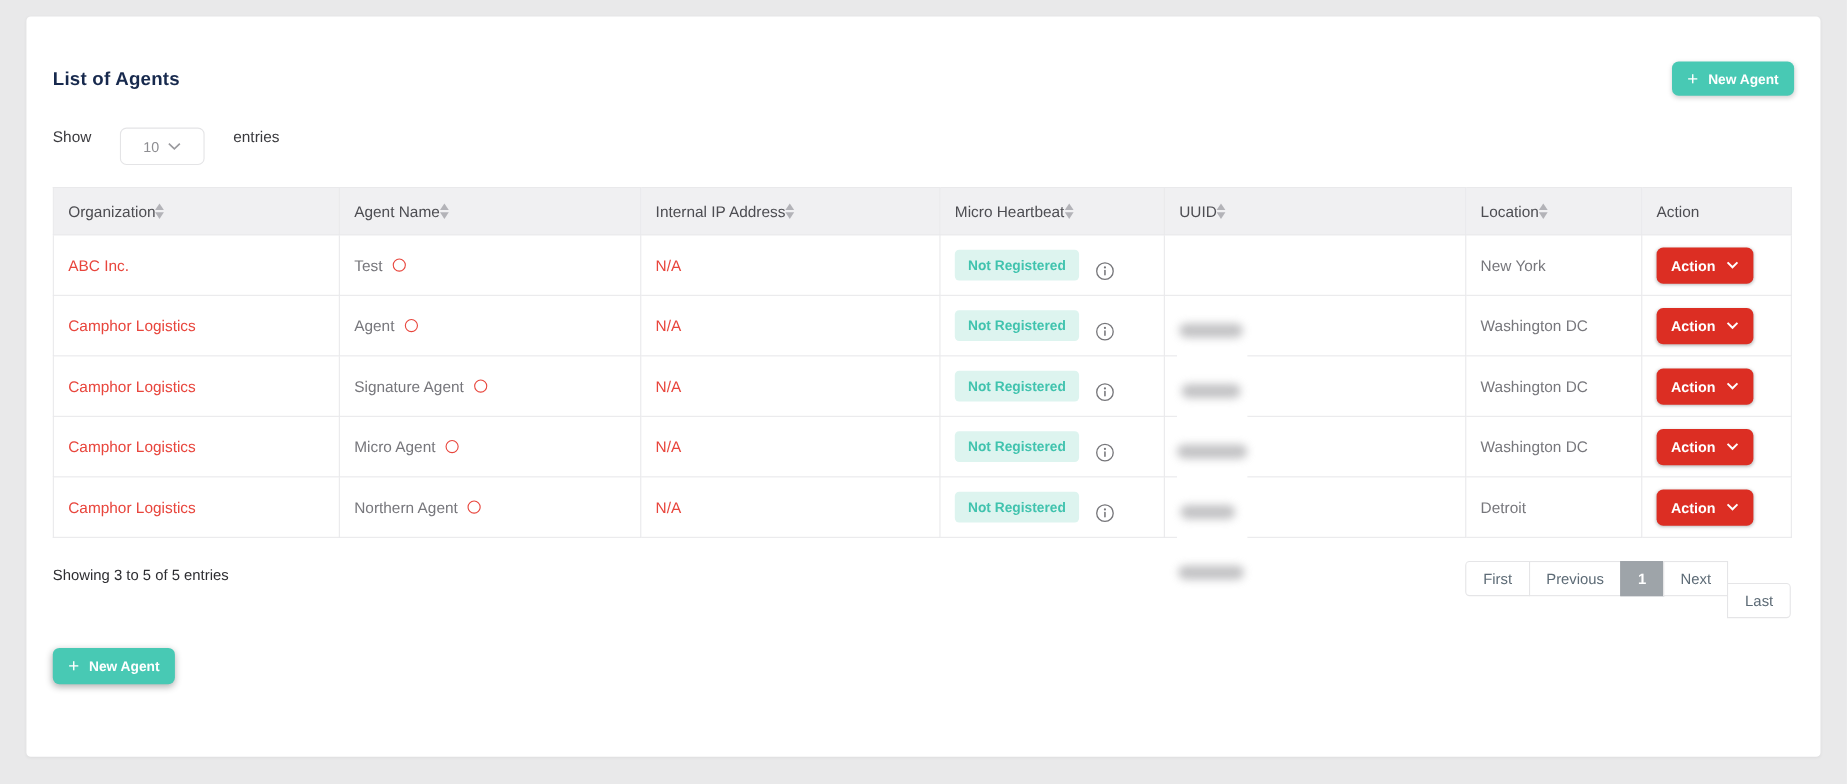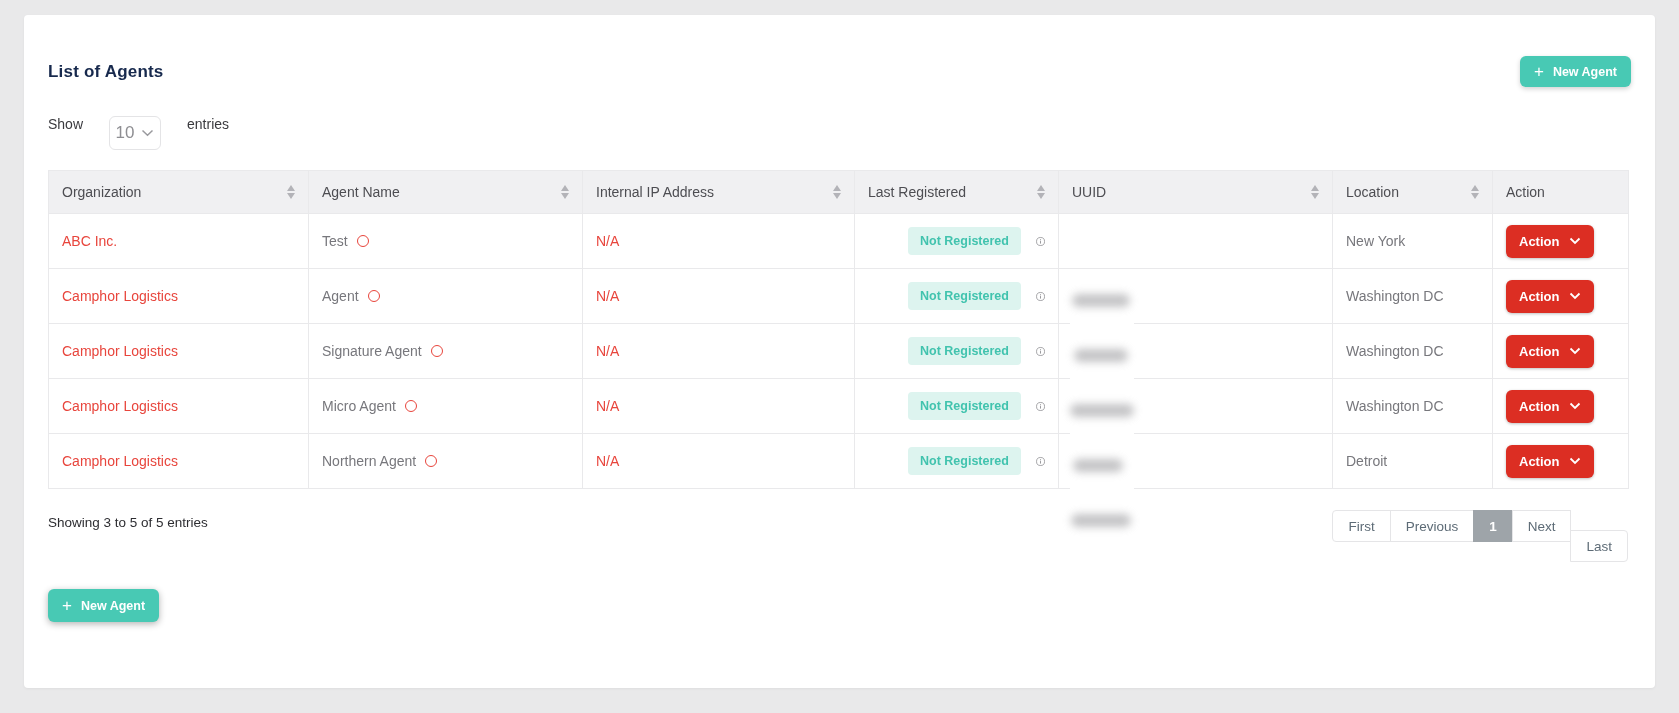--- a/index.html
+++ b/index.html
@@ -52,31 +52,31 @@
   
   .length-row {
     margin-top: 29px;
     display: flex;
     align-items: flex-start;
     gap: 26px;
     font-size: 14px;
     color: #3a3a3e;
   }
   .select-sm {
-    width: 52px;
+    width: 77px;
     height: 34px;
     border: 1px solid #e4e4e6;
     border-radius: 6px;
     background: #fff;
     display: inline-flex;
     align-items: center;
     justify-content: center;
     gap: 7px;
     color: #8e8e92;
-    font-size: 17px;
+    font-size: 13px;
     cursor: pointer;
   }
   
   .table-wrap { position: relative; margin-top: 20px; width: 1580px; }
   table {
     width: 1580px;
     table-layout: fixed;
     border-collapse: collapse;
   }
   col.c1 { width: 260px; } col.c2 { width: 274px; } col.c3 { width: 272px; }
@@ -110,42 +110,42 @@
   .filter-select { justify-content: space-between; cursor: pointer; }
   tr.header-row th {
     background: #f0f0f2;
     height: 43px;
     font-size: 14px;
     font-weight: 500;
     color: #4d4d52;
     text-align: left;
     padding: 0 13px;
   }
-  .th-inner { display: flex; align-items: center; justify-content: space-between; }
+  .th-inner { display: flex; align-items: center; }
   .sort-icon { display: inline-flex; flex-direction: column; gap: 2px; }
   .tri-up { width: 0; height: 0; border-left: 4.5px solid transparent; border-right: 4.5px solid transparent; border-bottom: 6px solid #b3b3b8; }
   .tri-down { width: 0; height: 0; border-left: 4.5px solid transparent; border-right: 4.5px solid transparent; border-top: 6px solid #b3b3b8; }
   tbody td {
     height: 55px;
     background: #fff;
     font-size: 14px;
     color: #77777c;
     padding: 0 13px;
     vertical-align: middle;
   }
   td.red-text, .red { color: #e8453c; }
   .agent-cell { display: flex; align-items: center; gap: 9px; }
   .status-ring {
     width: 12px; height: 12px;
     border: 1.7px solid #e8453c;
     border-radius: 50%;
     display: inline-block;
     flex: none;
   }
-  .hb-cell { display: flex; align-items: center; gap: 15px; margin-left: 40px; }
+  .hb-cell { display: flex; align-items: flex-end; gap: 15px; }
   .badge {
     display: inline-block;
     background: #ddf4ef;
     color: #41c3ae;
     font-size: 12.5px;
     font-weight: bold;
     padding: 7px 12px;
     border-radius: 4px;
     white-space: nowrap;
   }
@@ -277,21 +277,21 @@
               <div class="th-inner">
                 <span>Internal IP Address</span>
                 <span class="sort-icon">
                   <i class="tri-up"></i>
                   <i class="tri-down"></i>
                 </span>
               </div>
             </th>
           <th>
               <div class="th-inner">
-                <span>Last Registered</span>
+                <span>Micro Heartbeat</span>
                 <span class="sort-icon">
                   <i class="tri-up"></i>
                   <i class="tri-down"></i>
                 </span>
               </div>
             </th>
           <th>
               <div class="th-inner">
                 <span>UUID</span>
                 <span class="sort-icon">

